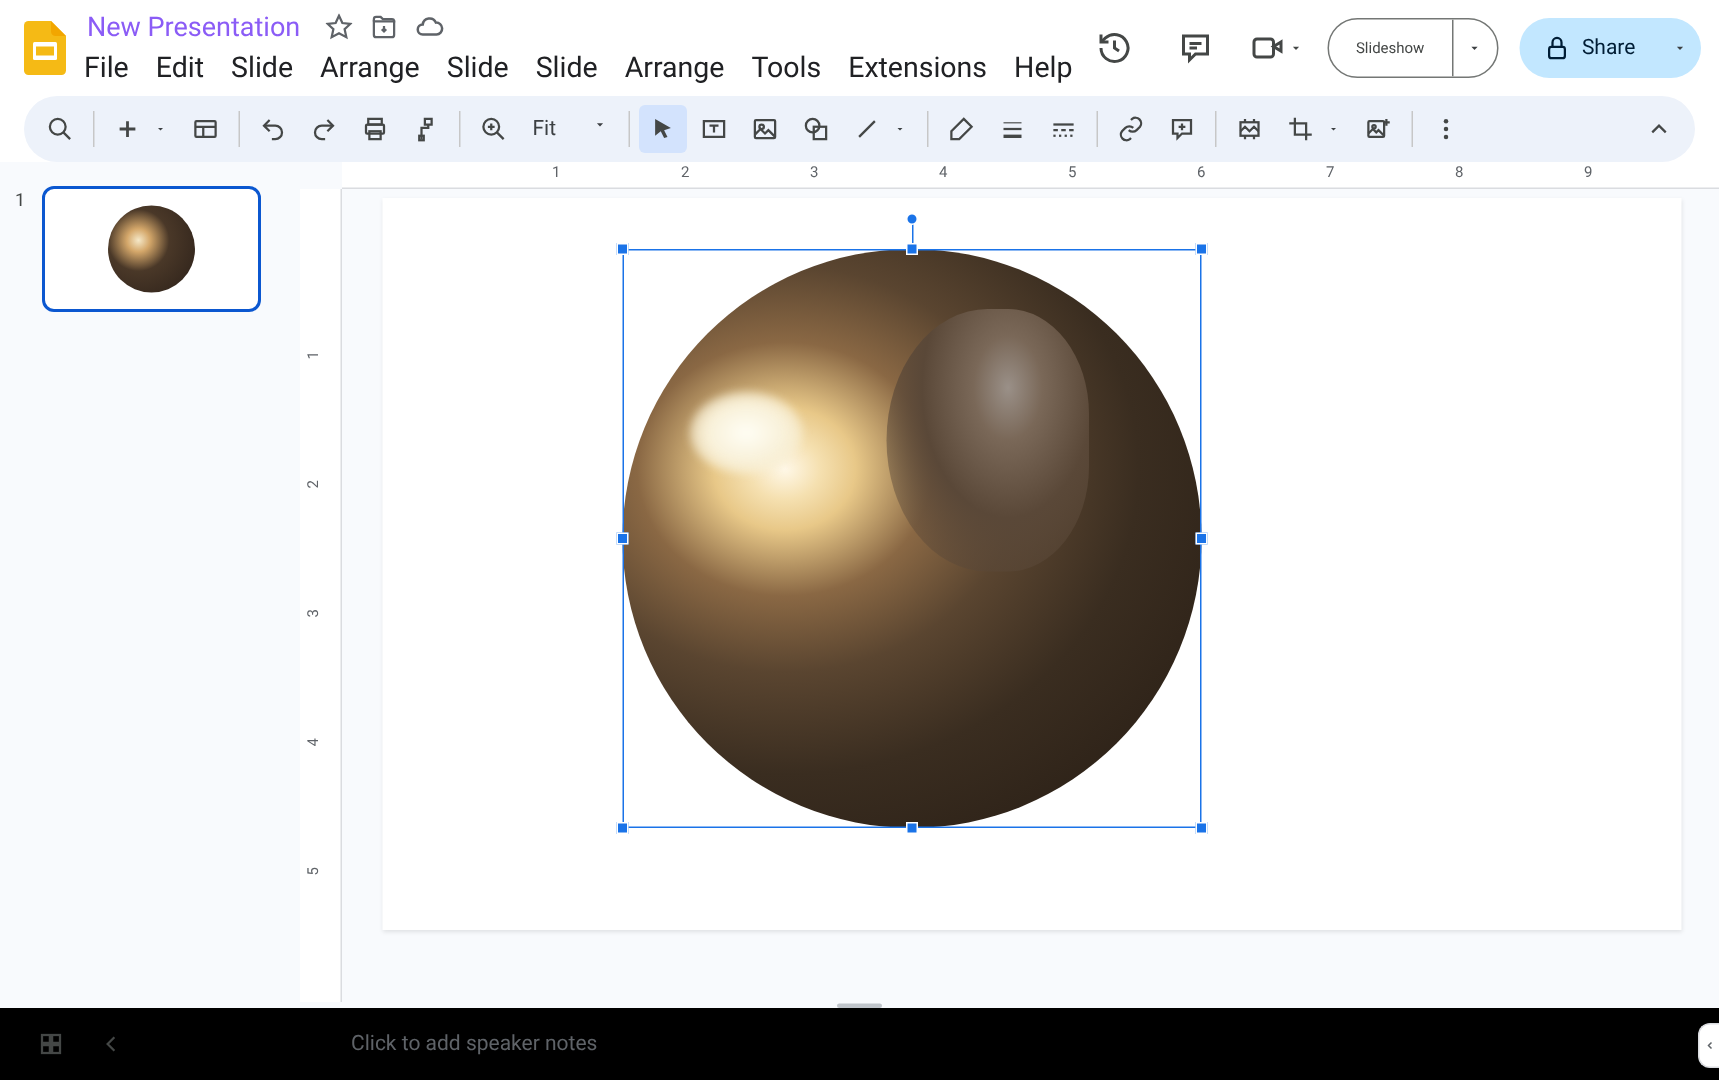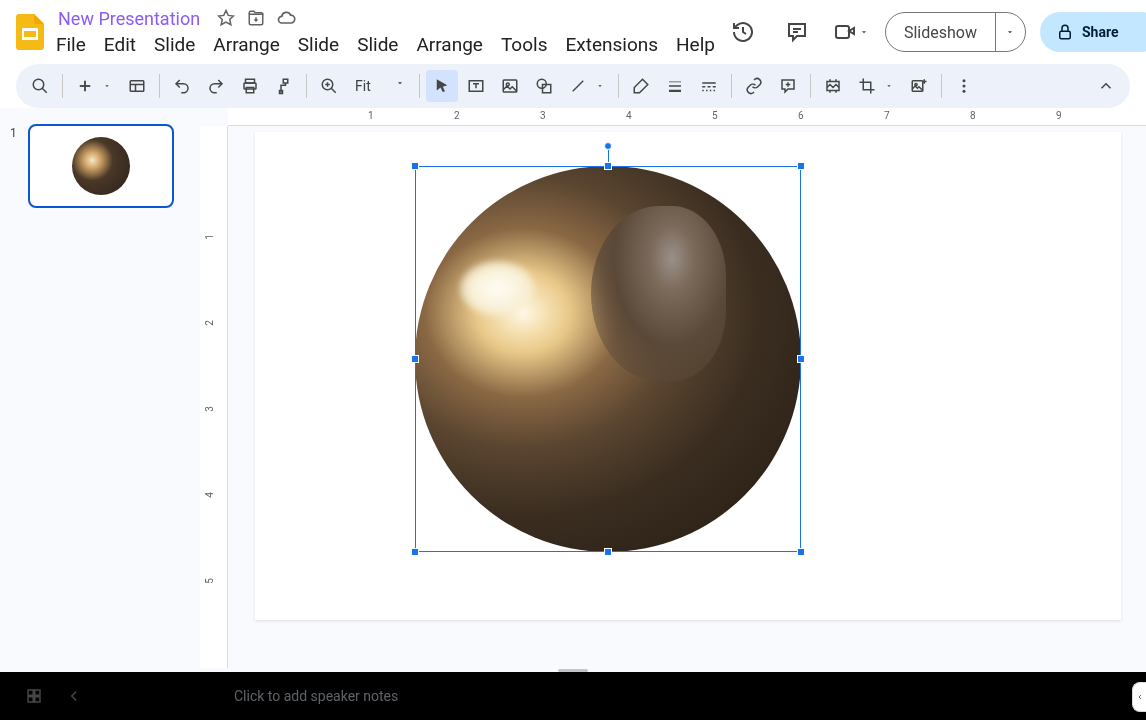--- a/index.html
+++ b/index.html
@@ -12,24 +12,24 @@
 .title-area { flex: 1; }
 .title-row { display: flex; align-items: center; gap: 10px; height: 24px; }
 .doc-title { font-size: 18px; color: #8b5cf6; padding: 2px 6px; }
 .title-icon { width: 20px; height: 20px; color: #5f6368; cursor: pointer; display: flex; align-items: center; justify-content: center; }
 .menubar { display: flex; gap: 2px; height: 28px; align-items: center; margin-left: -4px; }
 .menu-item { padding: 4px 8px; font-size: 19px; color: #202124; cursor: pointer; border-radius: 4px; }
 .header-right { display: flex; align-items: center; gap: 14px; }
 .hdr-icon-btn { width: 40px; height: 40px; display: flex; align-items: center; justify-content: center; color: #444746; cursor: pointer; border-radius: 50%; }
 .camera-btn { display: flex; align-items: center; gap: 2px; }
 .slideshow-group { display: flex; border: 1px solid #747775; border-radius: 20px; overflow: hidden; height: 40px; }
-.slideshow-btn { padding: 0 18px; display: flex; align-items: center; font-size: 16px; color: #444746; cursor: pointer; }
+.slideshow-btn { padding: 0 18px; display: flex; align-items: center; font-size: 10px; color: #444746; cursor: pointer; }
 .slideshow-dd { width: 30px; display: flex; align-items: center; justify-content: center; border-left: 1px solid #747775; cursor: pointer; }
 .share-group { display: flex; background: #c2e7ff; border-radius: 20px; height: 40px; overflow: hidden; }
-.share-btn { display: flex; align-items: center; gap: 8px; padding: 0 16px; font-size: 14px; color: #001d35; font-weight: 700; cursor: pointer; }
+.share-btn { display: flex; align-items: center; gap: 8px; padding: 0 16px; font-size: 14px; color: #001d35; font-weight: 400; cursor: pointer; }
 .share-dd { width: 28px; display: flex; align-items: center; justify-content: center; cursor: pointer; }
 .avatar { width: 32px; height: 32px; border-radius: 50%; background: radial-gradient(circle at 40% 35%, #e6b890 0%, #c98b5e 30%, #6b3e28 70%, #3a2418 100%); cursor: pointer; }
 
 
 .toolbar { display: flex; align-items: center; background: #edf2fa; border-radius: 24px; margin: 8px 16px 0 16px; padding: 4px 8px; height: 44px; gap: 2px; }
 .tb-btn { min-width: 32px; height: 32px; display: flex; align-items: center; justify-content: center; border-radius: 4px; cursor: pointer; color: #444746; }
 .tb-btn.active { background: #d3e3fd; }
 .tb-sep { width: 1px; height: 24px; background: #c7c7c7; margin: 0 4px; }
 .zoom-select { display: flex; gap: 24px; padding: 4px 8px; font-size: 14px; cursor: pointer; }
 .dd-small { width: 16px; display: flex; align-items: center; justify-content: center; cursor: pointer; margin-left: -4px; margin-right: 4px; }

